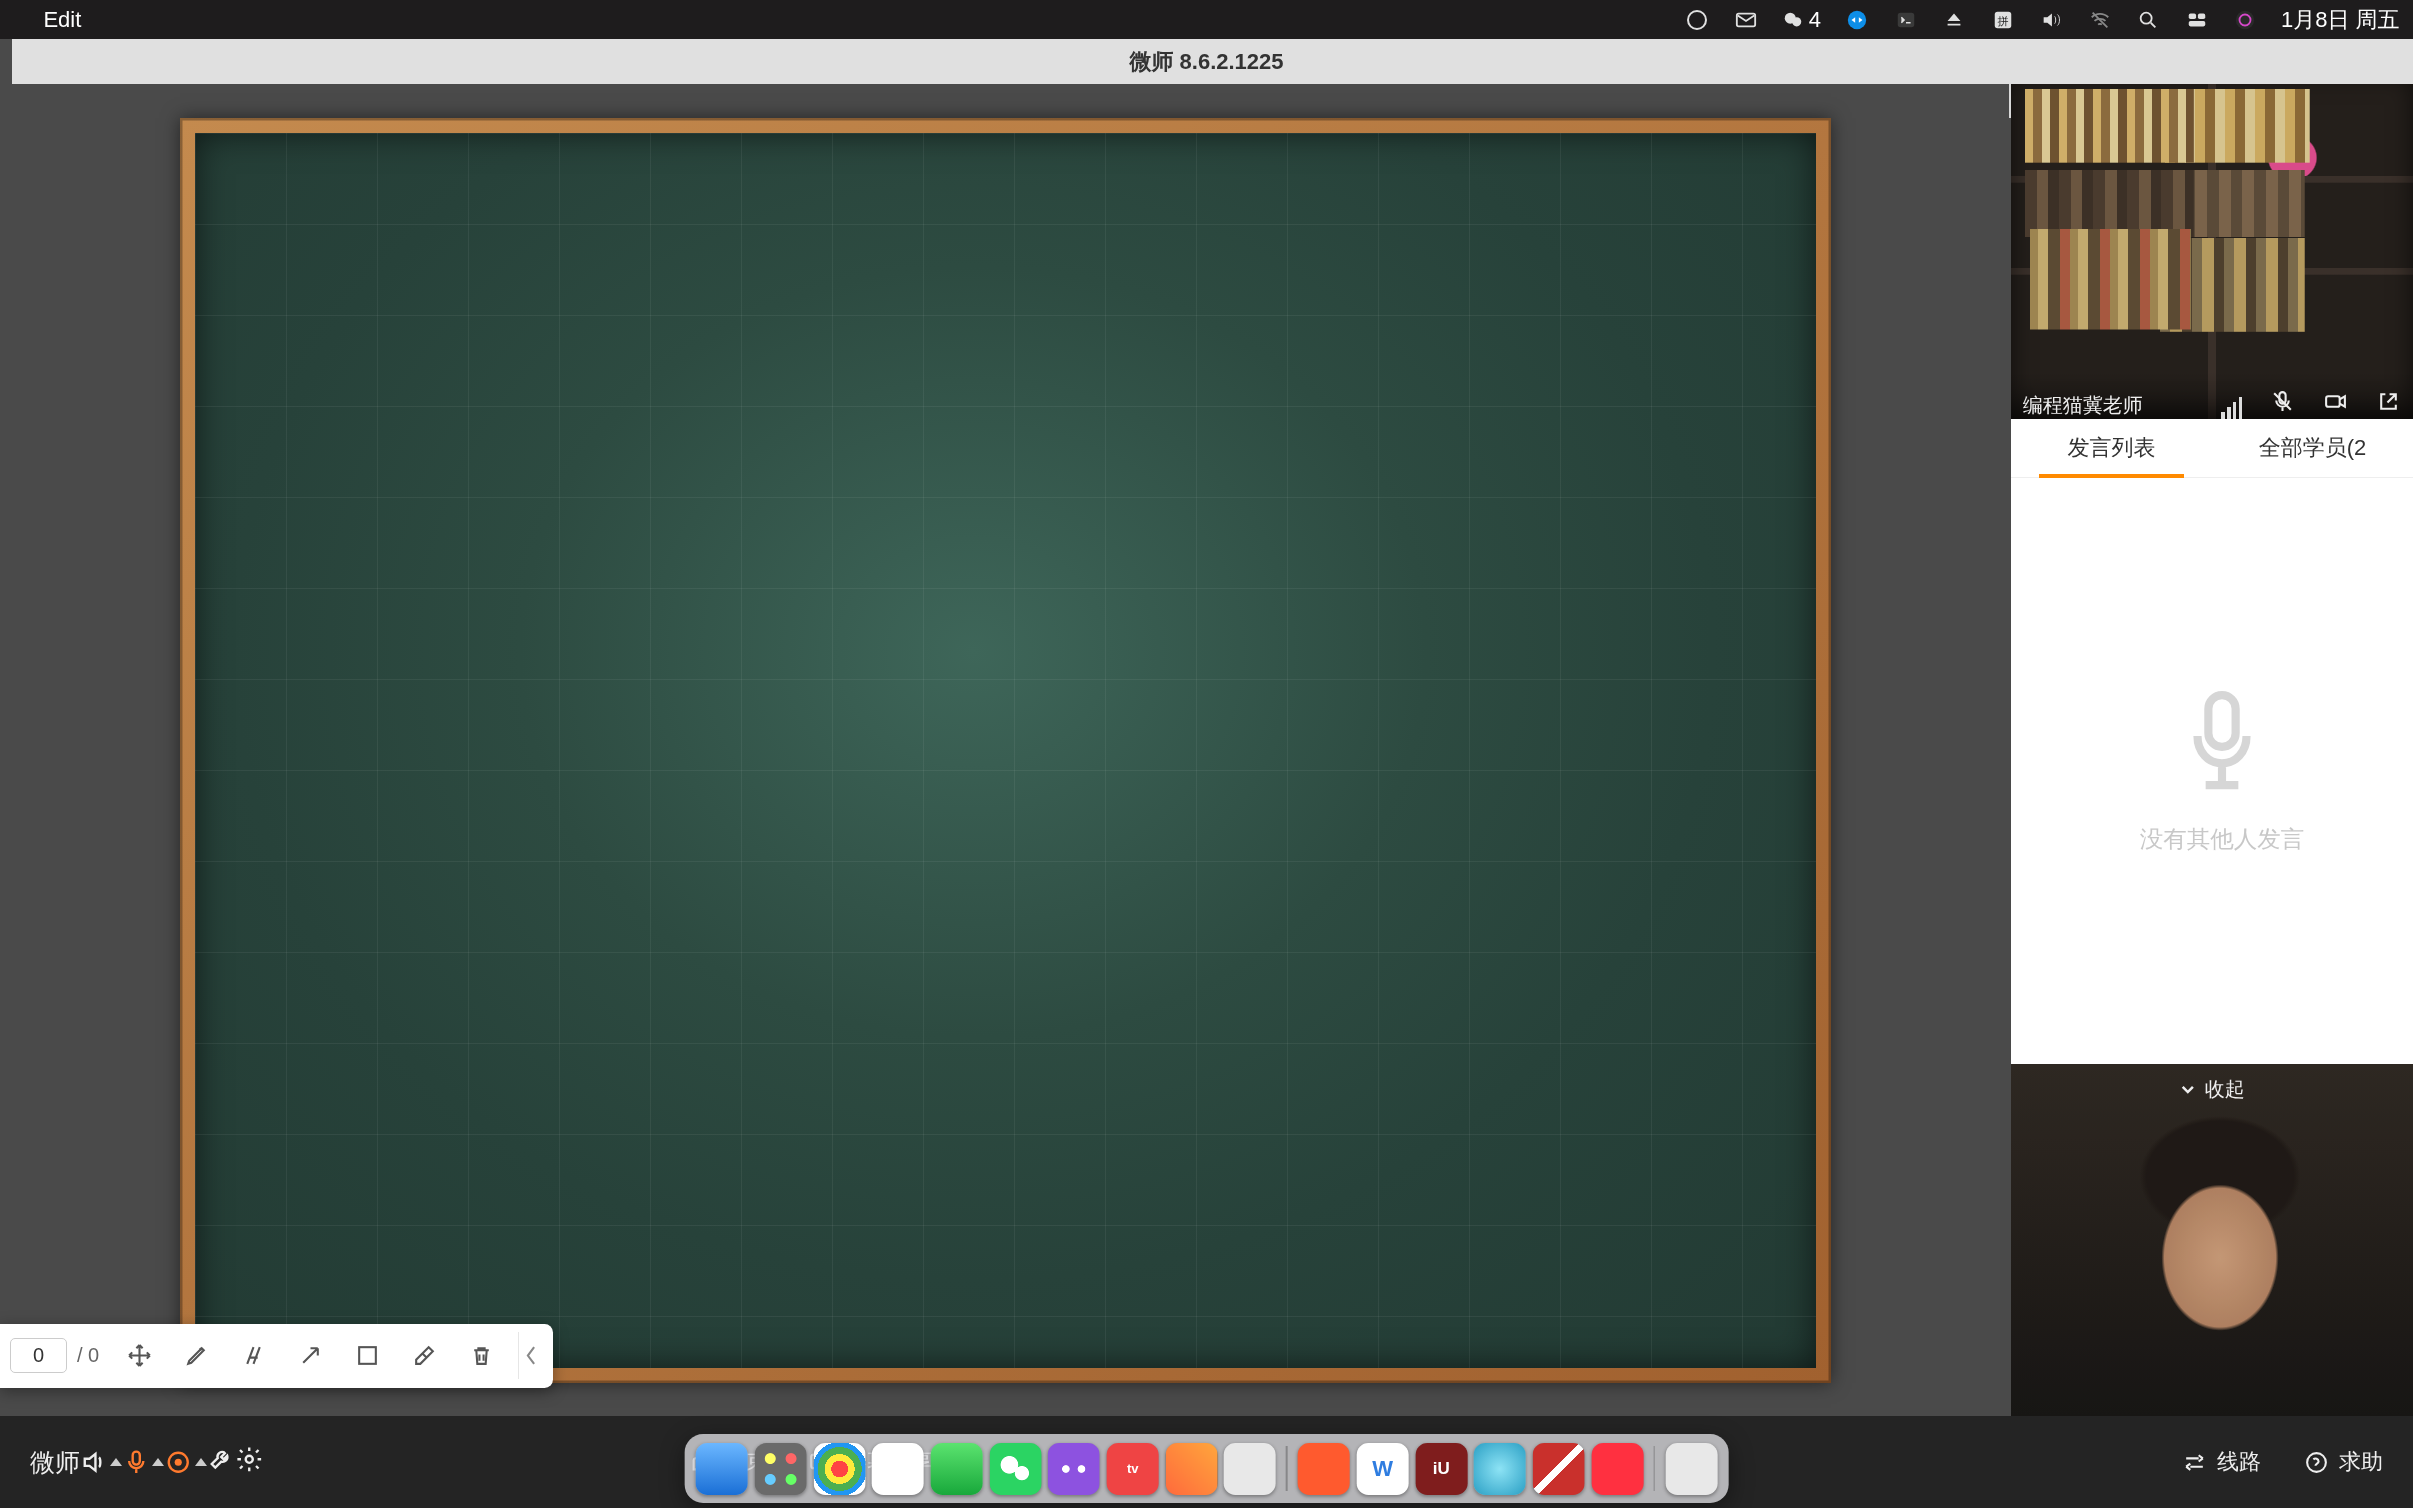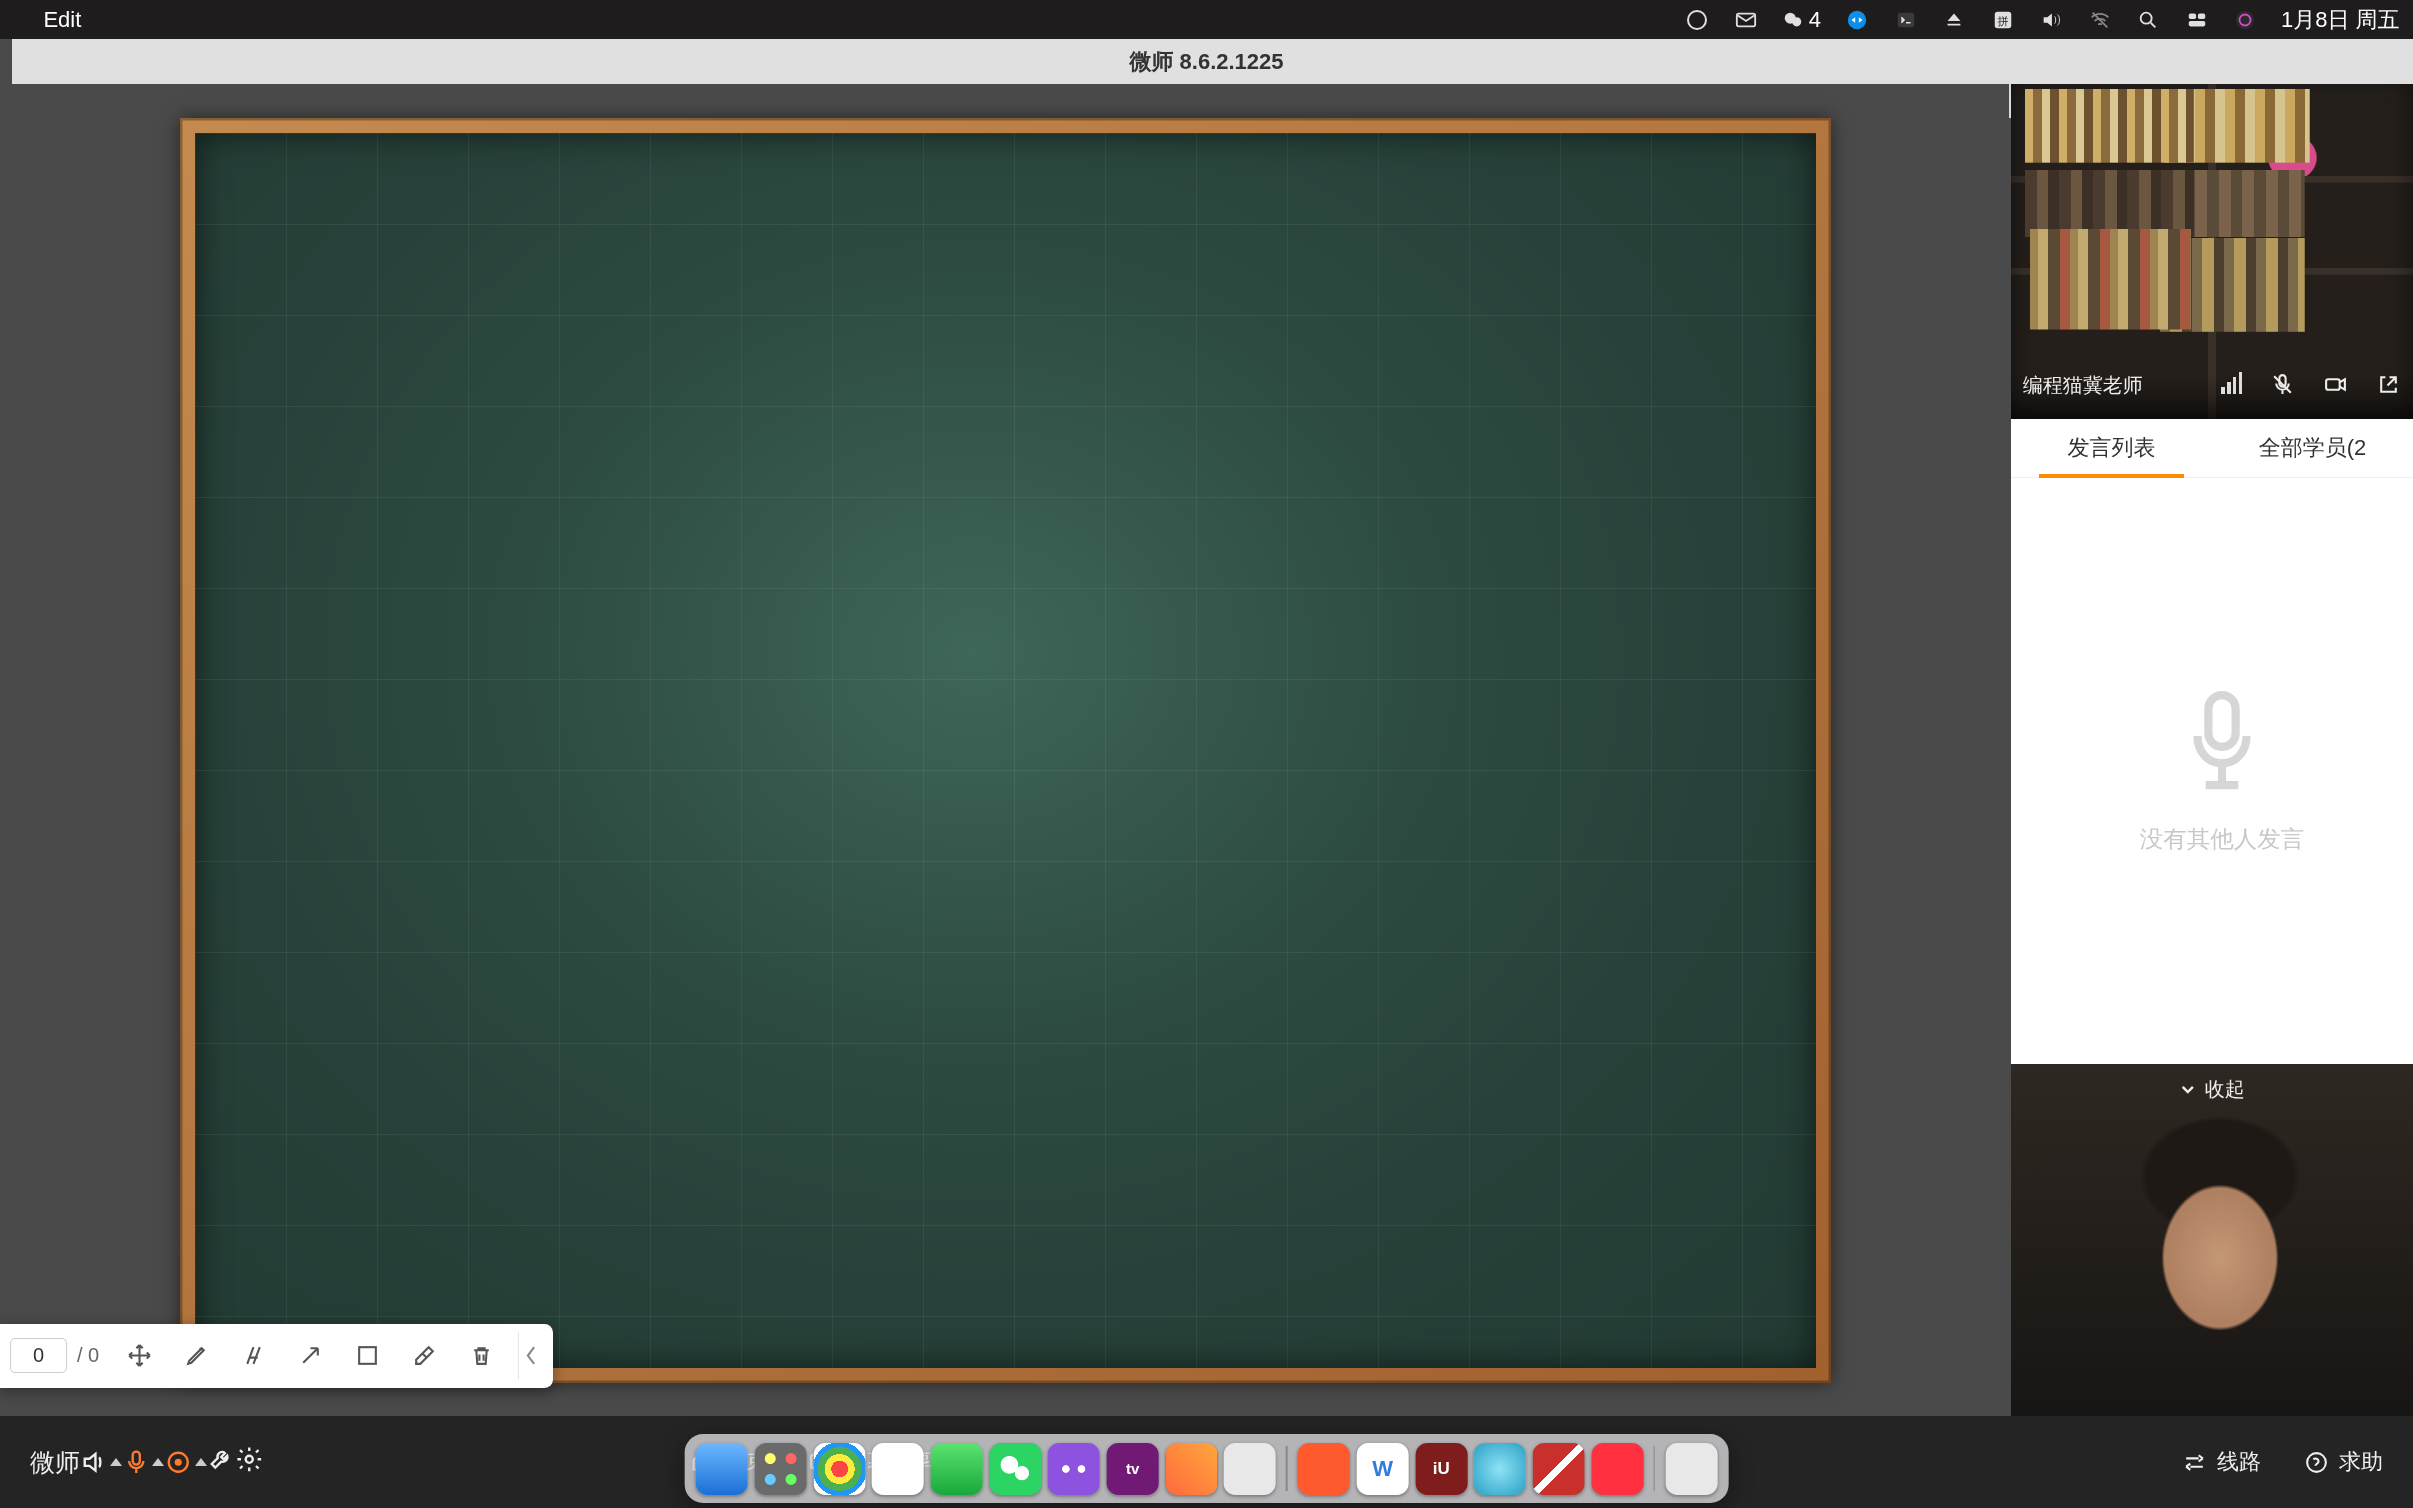--- a/index.html
+++ b/index.html
@@ -53,21 +53,21 @@
   #241f1b;
   box-shadow:inset 0 -8.4px 25px rgba(0,0,0,.6);
 }
 .bookshelf::after{content:'';position:absolute;inset:0;background:
  repeating-linear-gradient(90deg,#9d8450 0 8.4px,#c2a96e 8.4px 18.4px,#5b4a33 18.4px 30px,#a75840 30px 40px) 8% 62%/40% 30% no-repeat,
  repeating-linear-gradient(90deg,#7a6a4b 0 10px,#b59a5e 10px 22px,#4d3f2d 22px 32px) 58% 64%/36% 28% no-repeat,
  repeating-linear-gradient(90deg,#cfae68 0 8.4px,#8b6b3e 8.4px 17px,#d9c893 17px 25px,#6e5230 25px 34px) 6% 2%/42% 22% no-repeat,
  repeating-linear-gradient(90deg,#caa95f 0 10px,#8a6936 10px 20px,#d6c48e 20px 30px) 60% 2%/36% 22% no-repeat,
  repeating-linear-gradient(90deg,#4a3b2e 0 11.7px,#6b5640 11.7px 23.5px,#3c3026 23.5px 34px) 6% 32%/42% 20% no-repeat,
  repeating-linear-gradient(90deg,#5a4a38 0 11.7px,#7a634a 11.7px 23.5px) 58% 32%/36% 20% no-repeat;}
-.vid-overlay { position:absolute; left:0; right:0; bottom:0; height:47px; display:flex; align-items:flex-start; padding:0 11.7px; gap:28px; color:#eee; font-size:20px; background:linear-gradient(transparent,rgba(0,0,0,.35));}
+.vid-overlay { position:absolute; left:0; right:0; bottom:0; height:47px; display:flex; align-items:flex-end; padding:0 11.7px; gap:28px; color:#eee; font-size:20px; background:linear-gradient(transparent,rgba(0,0,0,.35));}
 .vid-overlay .spacer{flex:1;}
 .vid-overlay svg{width:25px;height:25px;stroke:#eee;fill:none;stroke-width:2;}
 .sig-bars { display:inline-flex; gap:2.5px; align-items:flex-end;}
 .sig-bars i{width:3.4px;background:#ddd;}
 .sig-bars i:nth-child(1){height:6.7px}.sig-bars i:nth-child(2){height:11.7px}.sig-bars i:nth-child(3){height:17px}.sig-bars i:nth-child(4){height:22px}
 
 .tabs { height:59px; display:flex; border-bottom:0.8px solid #eee;}
 .tab { flex:1; display:flex; align-items:center; justify-content:center; font-size:22px; color:#333; cursor:pointer; position:relative;}
 .tab.active::after{content:'';position:absolute;left:14%;right:14%;bottom:-0.8px;height:3.4px;background:#ff8a00;}
 
@@ -377,21 +377,21 @@
 </div>
 
 <div class="dock">
   <div class="app" style="background:linear-gradient(#6bb7ff,#1a6fd6);"></div>
   <div class="app" style="background:#6a6a6a;background-image:radial-gradient(circle at 30% 30%,#ff6 5px,transparent 5.9px),radial-gradient(circle at 70% 30%,#f66 5px,transparent 5.9px),radial-gradient(circle at 30% 70%,#6cf 5px,transparent 5.9px),radial-gradient(circle at 70% 70%,#6f6 5px,transparent 5.9px);"></div>
   <div class="app" style="background:#fff;background-image:radial-gradient(circle,#f44 8.4px,#ffeb3b 8.4px 15px,#4caf50 15px 22px,#2196f3 22px 27px,transparent 27px);"></div>
   <div class="app" style="background:#fff;background-image:radial-gradient(circle at 50% 40%,#ff5a2e 8.4px,transparent 9.2px),linear-gradient(#ff5a2e,#ff5a2e) 50% 80%/25px 5px no-repeat;"></div>
   <div class="app" style="background:linear-gradient(#5be36f,#18a83b);"></div>
   <div class="app" style="background:#2bd463;background-image:radial-gradient(circle at 38% 42%,#fff 8.4px,transparent 9.2px),radial-gradient(circle at 62% 58%,#fff 6.7px,transparent 7.5px);"></div>
   <div class="app" style="background:#8d52e0;background-image:radial-gradient(circle at 35% 50%,#fff 3.4px,transparent 4.2px),radial-gradient(circle at 65% 50%,#fff 3.4px,transparent 4.2px);"></div>
-  <div class="app" style="background:#701a75;color:#fff;display:flex;align-items:center;justify-content:center;font-size:15px;font-weight:700;">tv</div>
+  <div class="app" style="background:#ef4444;color:#fff;display:flex;align-items:center;justify-content:center;font-size:13px;font-weight:700;">tv</div>
   <div class="app" style="background:#1a1a1a;background-image:linear-gradient(45deg,#ff6a3c,#ffa63c);border-radius:11.7px;"></div>
   <div class="app" style="background:#e8e8e8;"></div>
   <div class="sep"></div>
   <div class="app" style="background:#ff5a2e;"></div>
   <div class="app" style="background:#fff;color:#2f7de0;display:flex;align-items:center;justify-content:center;font-size:22px;font-weight:800;">W</div>
   <div class="app" style="background:#7f1d1d;color:#fff;display:flex;align-items:center;justify-content:center;font-size:17px;font-weight:800;">iU</div>
   <div class="app" style="background:radial-gradient(circle,#8de3f5,#2a9fc4);"></div>
   <div class="app" style="background:#c9302c;background-image:linear-gradient(-45deg,transparent 45%,#fff 45% 55%,transparent 55%);"></div>
   <div class="app" style="background:#ff3040;background-image:linear-gradient(#fff,#fff) 50% 50%/20px 3.4px no-repeat,linear-gradient(#fff,#fff) 50% 50%/3.4px 20px no-repeat;transform:rotate(0);"></div>
   <div class="sep"></div>

